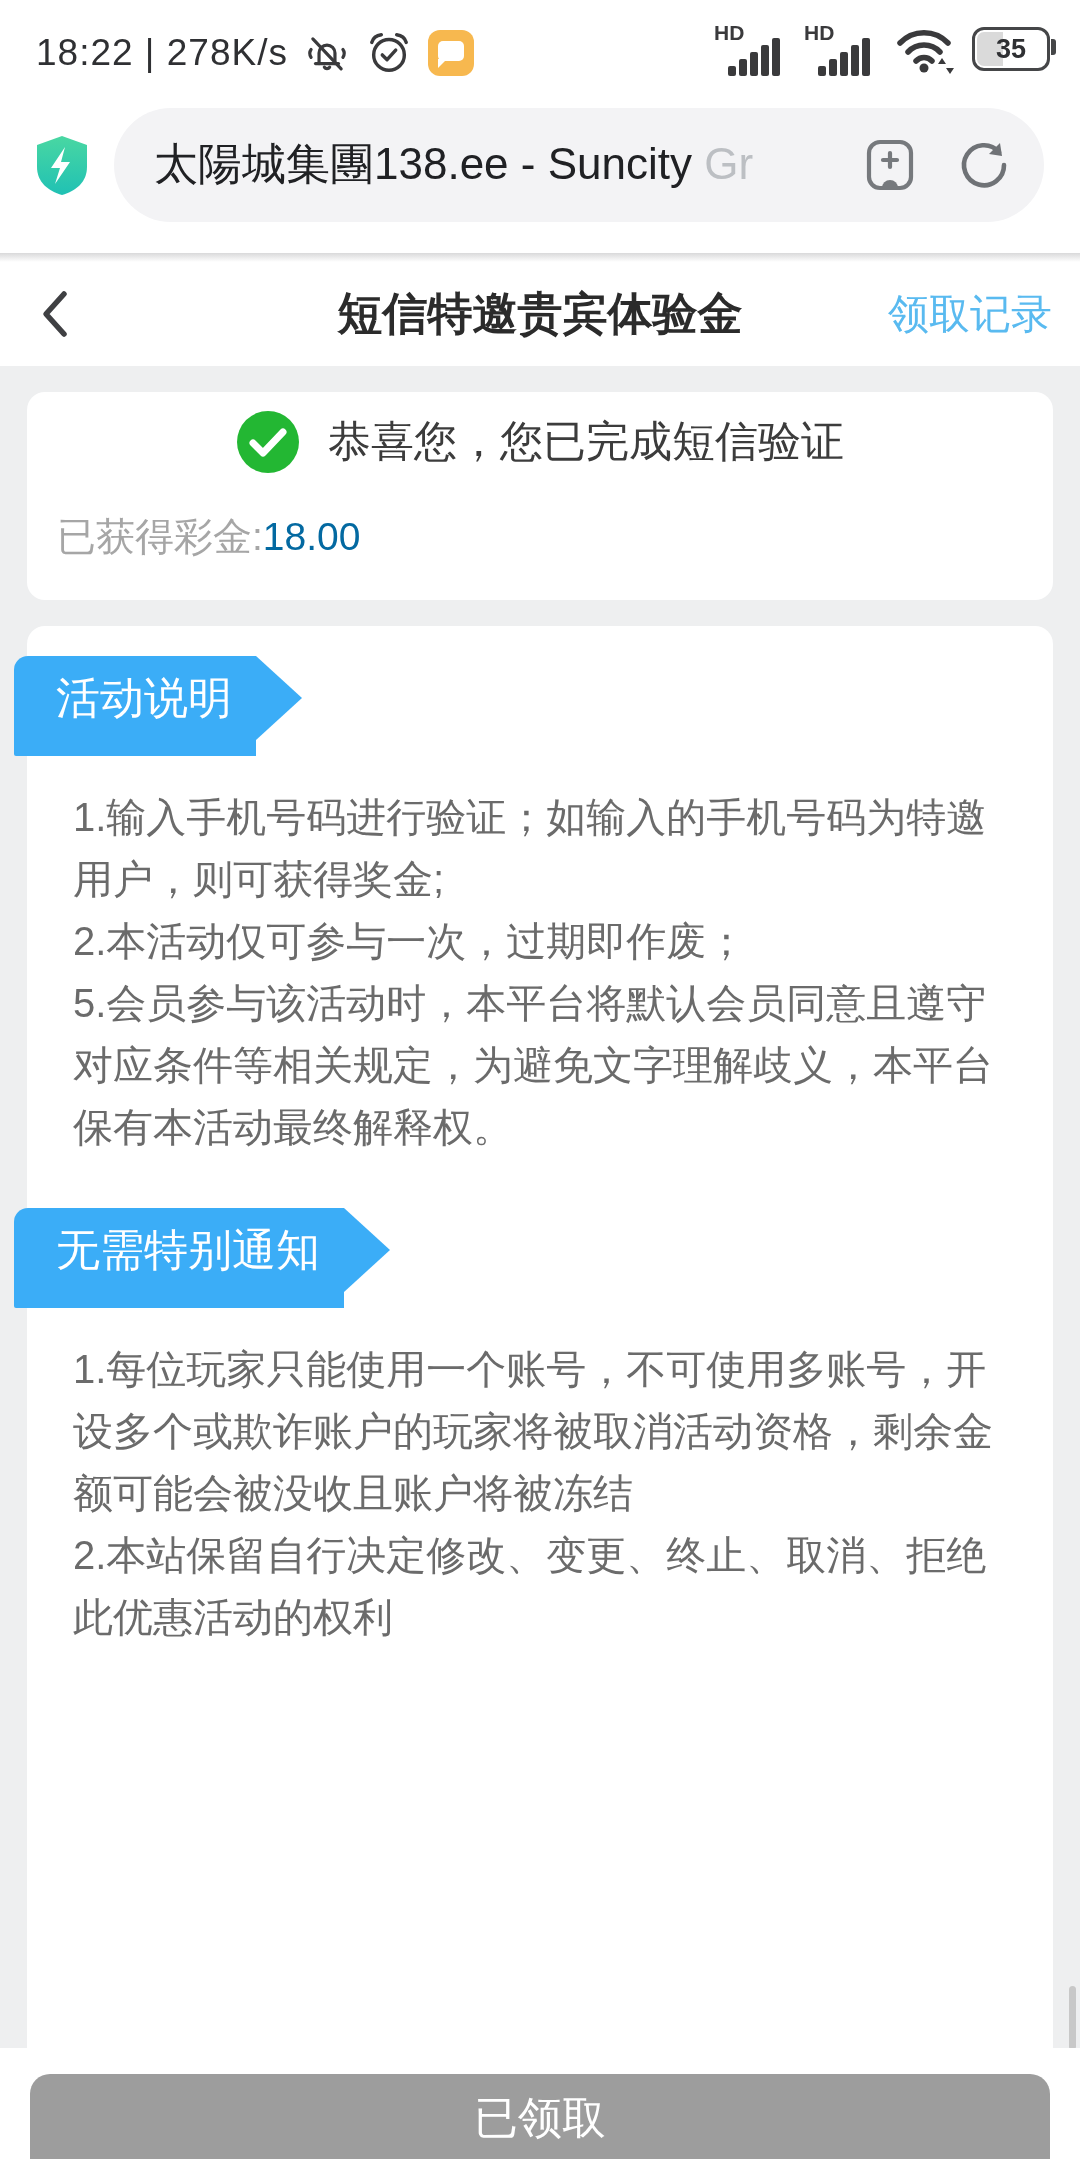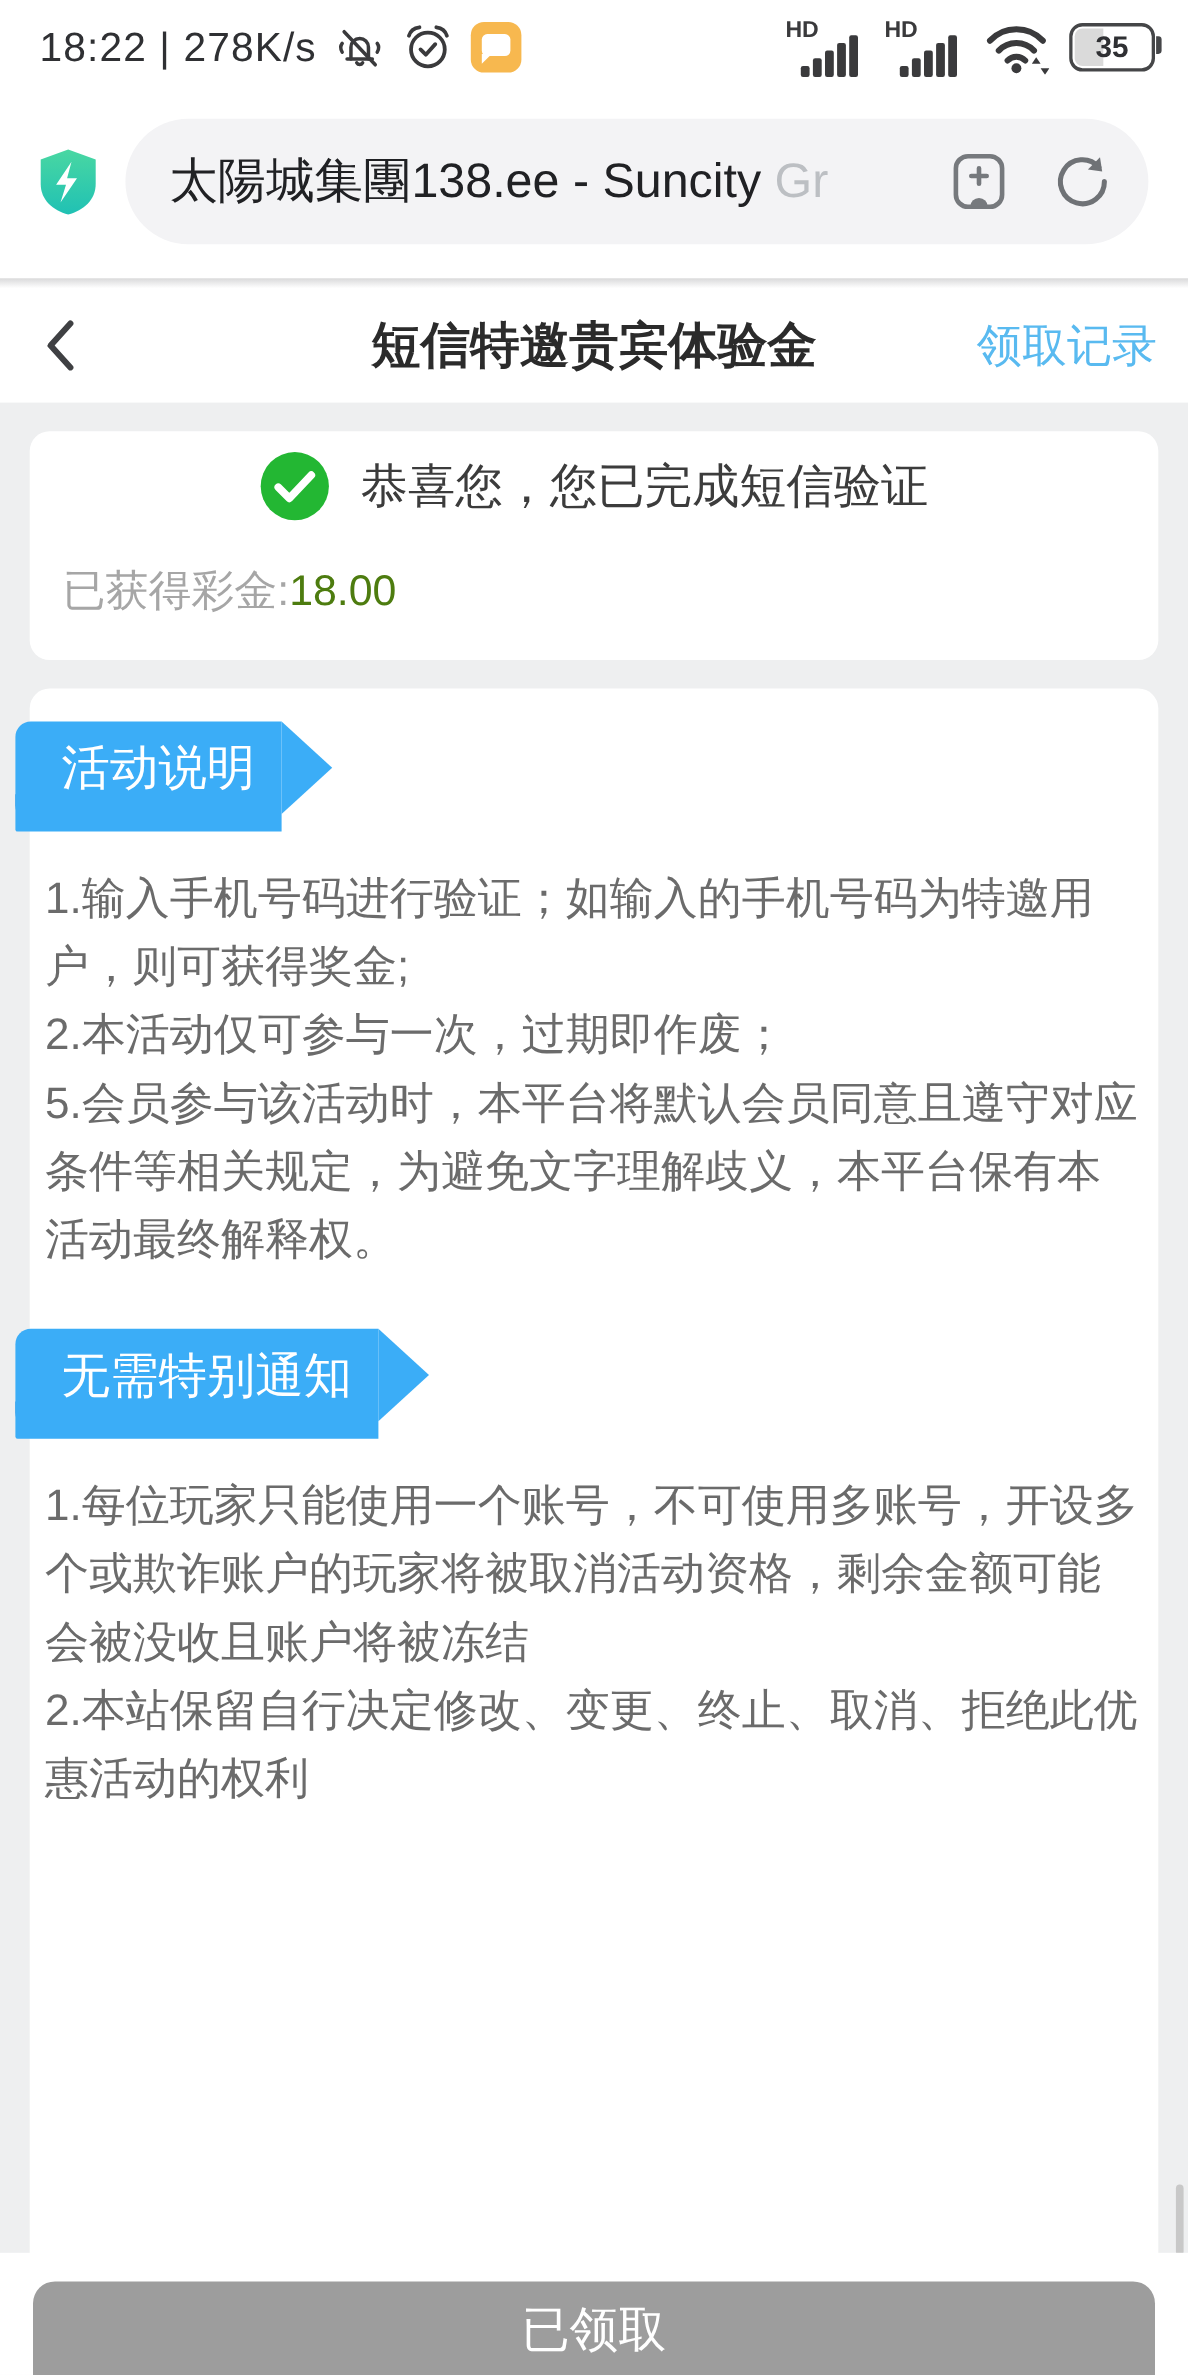--- a/index.html
+++ b/index.html
@@ -1,21 +1,21 @@
 <!DOCTYPE html>
 <html><head>
 <meta charset="utf-8">
 <style>
   html,body{margin:0;padding:0;background:#555;}
   #screen{
     position:relative;width:1080px;height:2159px;background:#ffffff;overflow:hidden;
     font-family:"Liberation Sans","DejaVu Sans",sans-serif;
   }
   
-  .statusbar{height:76px;display:flex;align-items:center;justify-content:space-between;
+  .statusbar{height:76px;display:flex;align-items:flex-end;justify-content:space-between;
     padding:10px 30px 0 36px;box-sizing:border-box;color:#2f3033;}
   .sb-left{display:flex;align-items:center;gap:16px;}
   .sb-time{font-size:37px;font-weight:500;letter-spacing:1px;color:#2f3033;}
   .sb-right{display:flex;align-items:center;gap:18px;}
   .appicon{width:46px;height:46px;border-radius:12px;background:#f7b84f;position:relative;}
   .appicon .bubble{position:absolute;left:10px;top:11px;width:26px;height:20px;background:#fff;border-radius:5px;}
   .appicon .tail{position:absolute;left:10px;top:29px;width:0;height:0;border-left:9px solid #fff;border-bottom:9px solid transparent;}
   .battery{position:relative;width:72px;height:38px;border:3.5px solid #454648;border-radius:12px;
     display:flex;align-items:center;justify-content:center;}
   .battery::after{content:"";position:absolute;right:-9px;top:9px;width:5px;height:16px;background:#454648;border-radius:0 3px 3px 0;}
@@ -35,30 +35,30 @@
   .back-btn{position:absolute;left:34px;top:24px;width:44px;height:56px;display:flex;align-items:center;}
   .page-title{position:absolute;left:0;right:0;text-align:center;font-size:45px;font-weight:700;color:#2b2b2b;}
   .records-link{position:absolute;right:28px;font-size:41px;color:#59baf0;}
   
   .content{position:relative;height:1793px;background:#eeeff0;overflow:hidden;}
   .success-card{margin:26px 27px 0;background:#fff;border-radius:18px;padding:18px 30px 36px;box-sizing:border-box;}
   .check-row{display:flex;align-items:center;justify-content:center;gap:28px;}
   .success-msg{font-size:43px;color:#3c3c3c;}
   .bonus-line{margin-top:36px;font-size:39px;}
   .bonus-label{color:#a6a6a6;}
-  .bonus-amount{color:#4d7c0f;}
+  .bonus-amount{color:#0369a1;}
   .rules-card{margin:26px 27px 0;background:#fff;border-radius:18px;padding:30px 0 80px;min-height:1560px;position:relative;box-sizing:border-box;}
   .ribbon-wrap{position:relative;margin-left:-13px;height:84px;width:max-content;}
   .ribbon-wrap.second{margin-top:50px;}
   .ribbon-band{position:relative;z-index:1;height:84px;background:#3badf7;color:#fff;font-size:44px;
     display:flex;align-items:center;padding:0 24px 16px 42px;border-radius:14px 0 0 2px;}
   .ribbon-band::after{content:"";position:absolute;left:100%;top:0;
     border-top:42px solid transparent;border-bottom:42px solid transparent;border-left:46px solid #3badf7;}
   .ribbon-fold{position:absolute;left:0;bottom:-10px;width:32px;height:28px;background:#1b85d8;border-radius:0 0 0 18px;z-index:0;}
-  .rules-text{padding:46px 14px 0;font-size:40px;line-height:62px;color:#6b6b6b;}
+  .rules-text{padding:46px 46px 0;font-size:40px;line-height:62px;color:#6b6b6b;}
   .rules-text p{margin:0;}
   .scroll-thumb{position:absolute;right:4px;top:1620px;width:7px;height:64px;background:#c8c8c8;border-radius:4px;}
   
   .bottom-bar{position:absolute;left:0;bottom:0;width:100%;height:111px;background:#ffffff;z-index:5;}
   .claim-btn{position:absolute;left:30px;right:30px;top:26px;height:104px;background:#9d9d9d;border:none;
     border-radius:20px;color:#fff;font-size:44px;display:flex;align-items:center;justify-content:center;
     padding-bottom:16px;box-sizing:border-box;font-family:inherit;}
   svg{display:block;}
 </style>
 </head>

